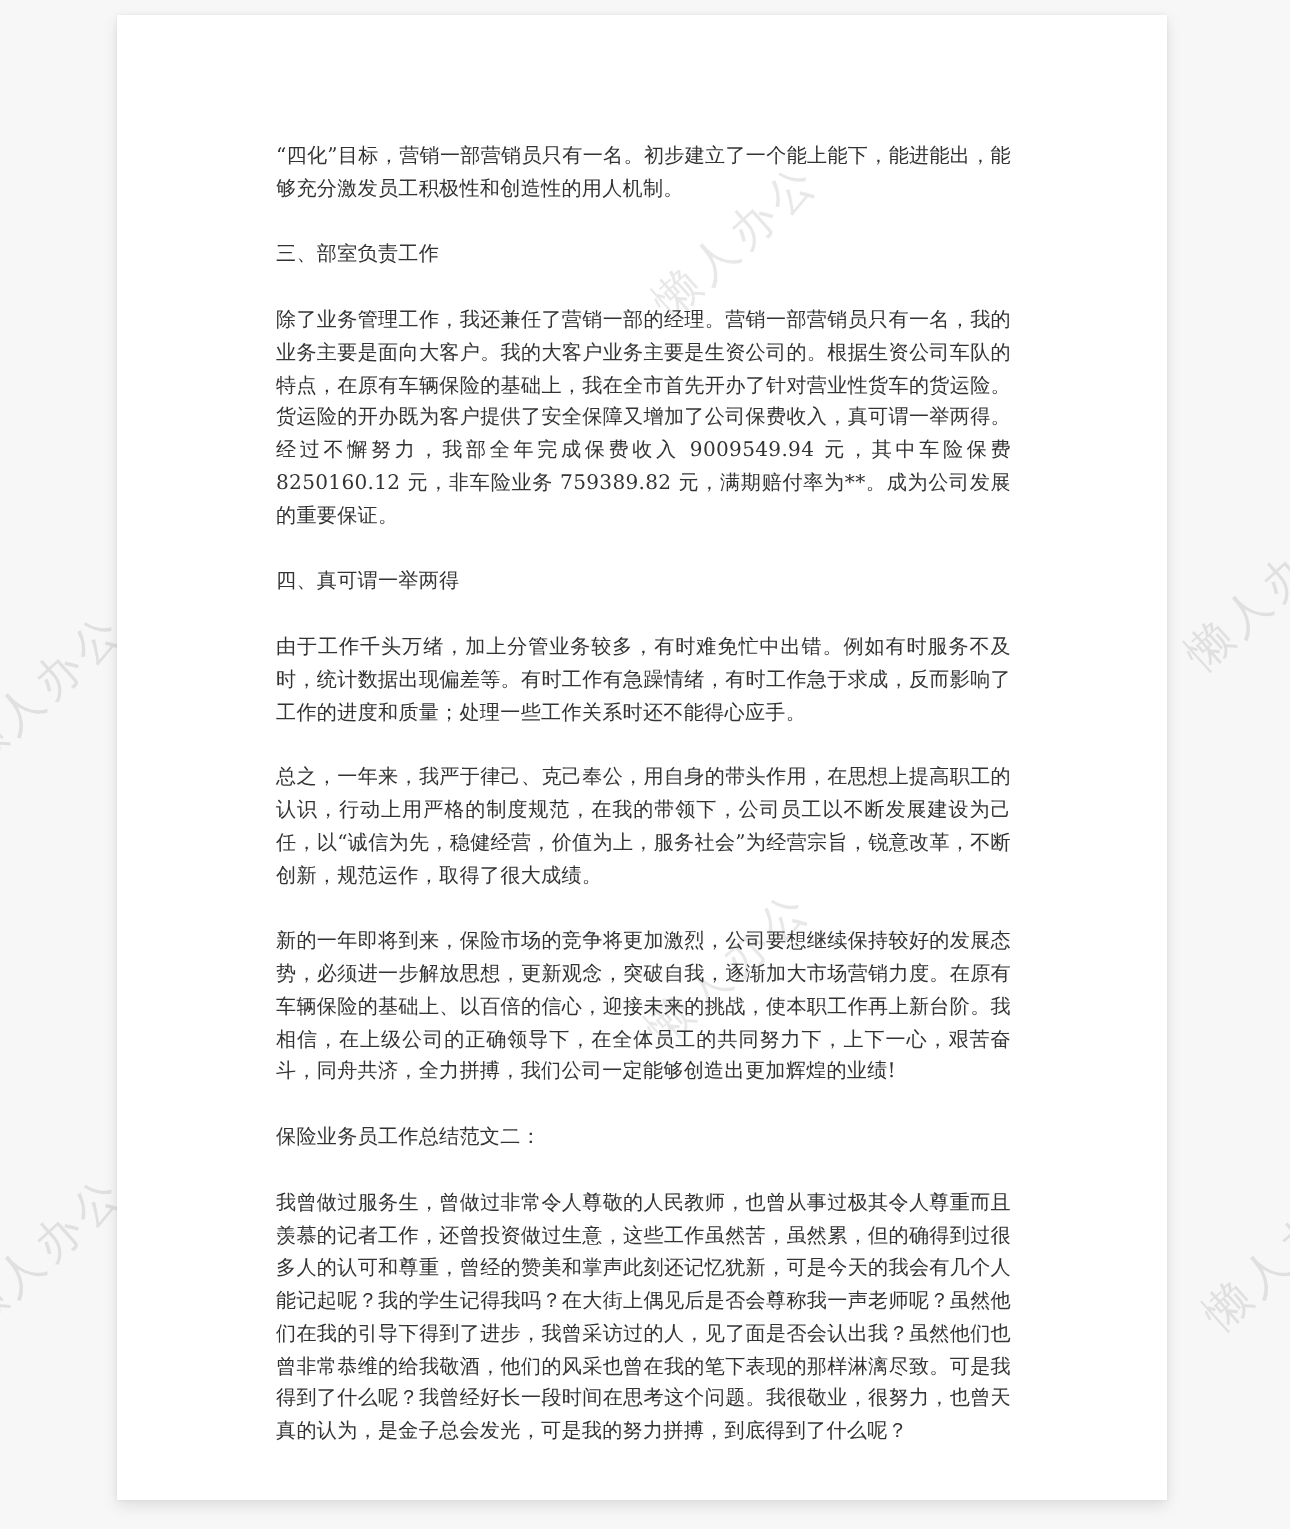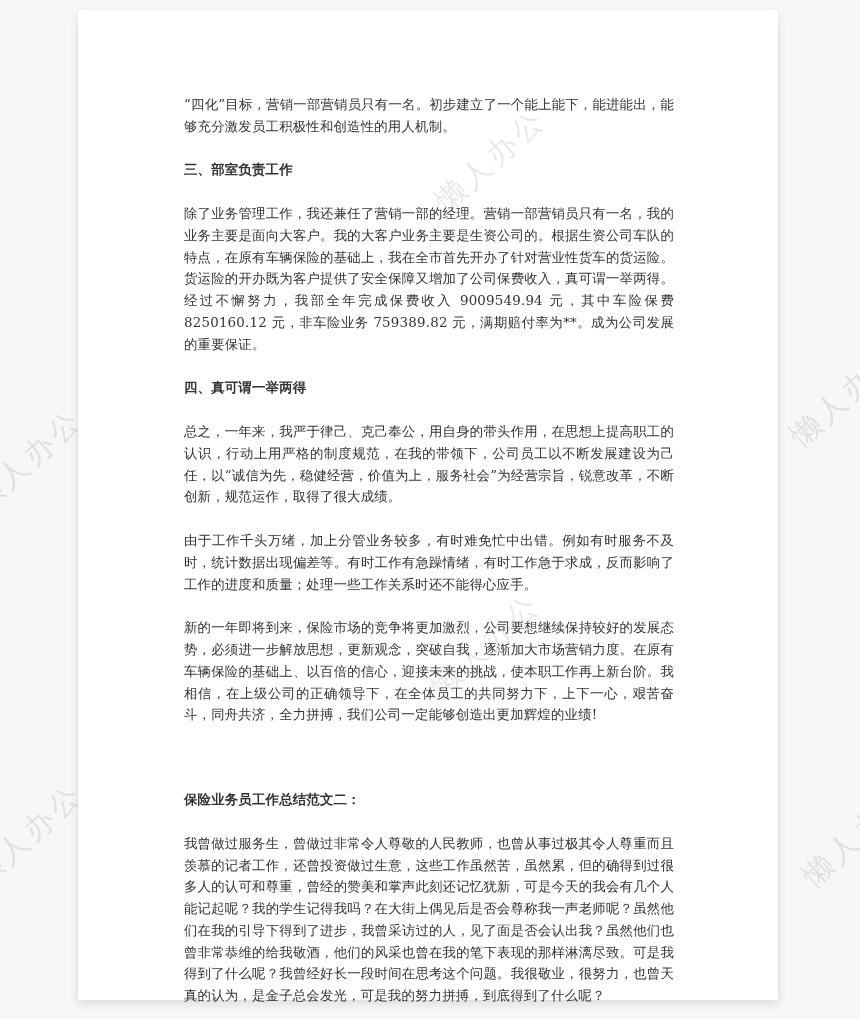--- a/index.html
+++ b/index.html
@@ -35,24 +35,23 @@
       font-size: 13.4px;
       line-height: 21.8px;
       text-align: justify;
       letter-spacing: 0.2px;
     }
     .content p {
       margin: 0 0 21.8px 0;
     }
     .content p.heading {
       margin: 0 0 21.8px 0;
-      font-weight: bold;
     }
     .content p.spacer-big {
-      margin-top: 63px;
+      margin-top: 22px;
     }
     .watermark {
       position: absolute;
       color: rgba(0,0,0,0.09);
       font-size: 30px;
       font-family: "DejaVu Sans", sans-serif;
       transform: rotate(-42deg);
       transform-origin: center;
       white-space: nowrap;
       letter-spacing: 4px;
@@ -73,20 +72,20 @@
   <div class="page">
 
     <div class="watermark" style="left:345px; top:130px;">懒人办公</div>
     <div class="watermark" style="left:340px; top:615px;">懒人办公</div>
 
     <div class="content">
       <p>“四化”目标，营销一部营销员只有一名。初步建立了一个能上能下，能进能出，能够充分激发员工积极性和创造性的用人机制。</p>
       <p class="heading">三、部室负责工作</p>
       <p>除了业务管理工作，我还兼任了营销一部的经理。营销一部营销员只有一名，我的业务主要是面向大客户。我的大客户业务主要是生资公司的。根据生资公司车队的特点，在原有车辆保险的基础上，我在全市首先开办了针对营业性货车的货运险。货运险的开办既为客户提供了安全保障又增加了公司保费收入，真可谓一举两得。经过不懈努力，我部全年完成保费收入 9009549.94 元，其中车险保费 8250160.12 元，非车险业务 759389.82 元，满期赔付率为**。成为公司发展的重要保证。</p>
       <p class="heading">四、真可谓一举两得</p>
+      <p>由于工作千头万绪，加上分管业务较多，有时难免忙中出错。例如有时服务不及时，统计数据出现偏差等。有时工作有急躁情绪，有时工作急于求成，反而影响了工作的进度和质量；处理一些工作关系时还不能得心应手。</p>
       <p>总之，一年来，我严于律己、克己奉公，用自身的带头作用，在思想上提高职工的认识，行动上用严格的制度规范，在我的带领下，公司员工以不断发展建设为己任，以“诚信为先，稳健经营，价值为上，服务社会”为经营宗旨，锐意改革，不断创新，规范运作，取得了很大成绩。</p>
-      <p>由于工作千头万绪，加上分管业务较多，有时难免忙中出错。例如有时服务不及时，统计数据出现偏差等。有时工作有急躁情绪，有时工作急于求成，反而影响了工作的进度和质量；处理一些工作关系时还不能得心应手。</p>
       <p>新的一年即将到来，保险市场的竞争将更加激烈，公司要想继续保持较好的发展态势，必须进一步解放思想，更新观念，突破自我，逐渐加大市场营销力度。在原有车辆保险的基础上、以百倍的信心，迎接未来的挑战，使本职工作再上新台阶。我相信，在上级公司的正确领导下，在全体员工的共同努力下，上下一心，艰苦奋斗，同舟共济，全力拼搏，我们公司一定能够创造出更加辉煌的业绩!</p>
       <p class="heading spacer-big">保险业务员工作总结范文二：</p>
       <p>我曾做过服务生，曾做过非常令人尊敬的人民教师，也曾从事过极其令人尊重而且羡慕的记者工作，还曾投资做过生意，这些工作虽然苦，虽然累，但的确得到过很多人的认可和尊重，曾经的赞美和掌声此刻还记忆犹新，可是今天的我会有几个人能记起呢？我的学生记得我吗？在大街上偶见后是否会尊称我一声老师呢？虽然他们在我的引导下得到了进步，我曾采访过的人，见了面是否会认出我？虽然他们也曾非常恭维的给我敬酒，他们的风采也曾在我的笔下表现的那样淋漓尽致。可是我得到了什么呢？我曾经好长一段时间在思考这个问题。我很敬业，很努力，也曾天真的认为，是金子总会发光，可是我的努力拼搏，到底得到了什么呢？</p>
     </div>
   </div>
 </div>
 
 </body></html>

